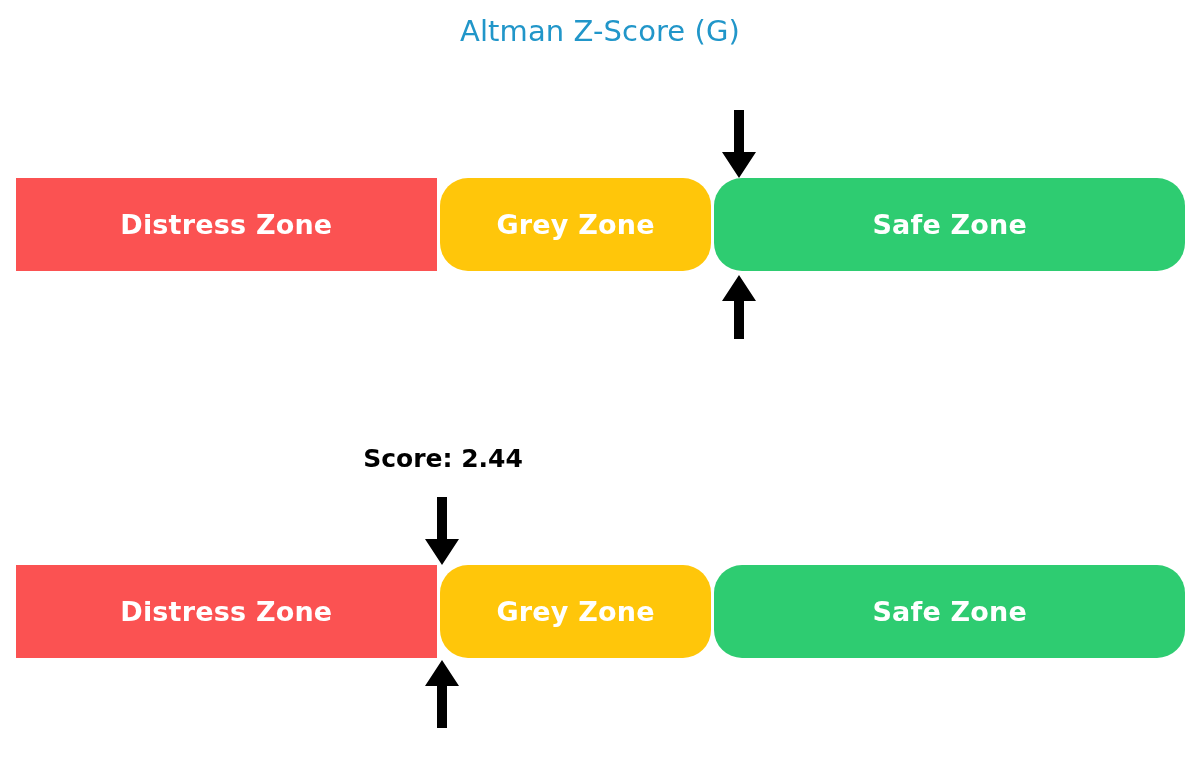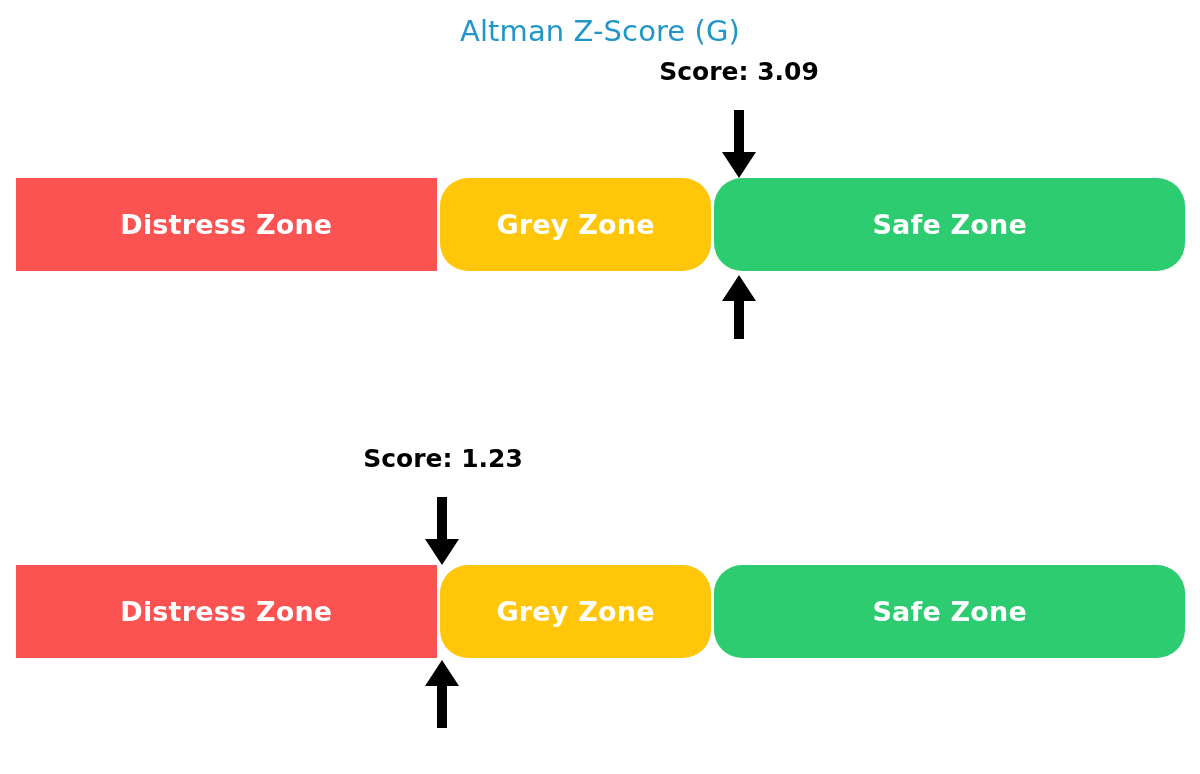--- a/index.html
+++ b/index.html
@@ -77,21 +77,20 @@
 </style>
 </head>
 <body>
 
 <div class="stage">
 
   <div class="chart-panel" style="top:0;height:360px;">
 
     <div class="chart-title" style="top:14px;">Altman Z-Score (G)</div>
 
-    <div class="score-label" style="top:57px;left:739px;">Score: 3.09</div>
 
     <div class="arrow" style="top:110px;left:739px;">
       <svg width="34" height="68" viewBox="0 0 34 68" aria-hidden="true">
         <path d="M12 0 H22 V42 H34 L17 68 L0 42 H12 Z" fill="#000000"></path>
       </svg>
     </div>
 
     <div class="zone-bar" style="top:178px;left:16px;width:1169px;">
       <div class="zone" style="width:421px;background:#fb5252;">
         <span class="zone-label">Distress Zone</span>
@@ -108,21 +107,21 @@
       <svg width="34" height="64" viewBox="0 0 34 64" aria-hidden="true">
         <path d="M17 0 L34 26 H22 V64 H12 V26 H0 Z" fill="#000000"></path>
       </svg>
     </div>
 
   </div>
 
   <div class="chart-panel" style="top:387px;height:387px;">
 
 
-    <div class="score-label" style="top:57px;left:443px;">Score: 1.23</div>
+    <div class="score-label" style="top:57px;left:443px;">Score: 2.44</div>
 
     <div class="arrow" style="top:110px;left:442px;">
       <svg width="34" height="68" viewBox="0 0 34 68" aria-hidden="true">
         <path d="M12 0 H22 V42 H34 L17 68 L0 42 H12 Z" fill="#000000"></path>
       </svg>
     </div>
 
     <div class="zone-bar" style="top:178px;left:16px;width:1169px;">
       <div class="zone" style="width:421px;background:#fb5252;">
         <span class="zone-label">Distress Zone</span>

